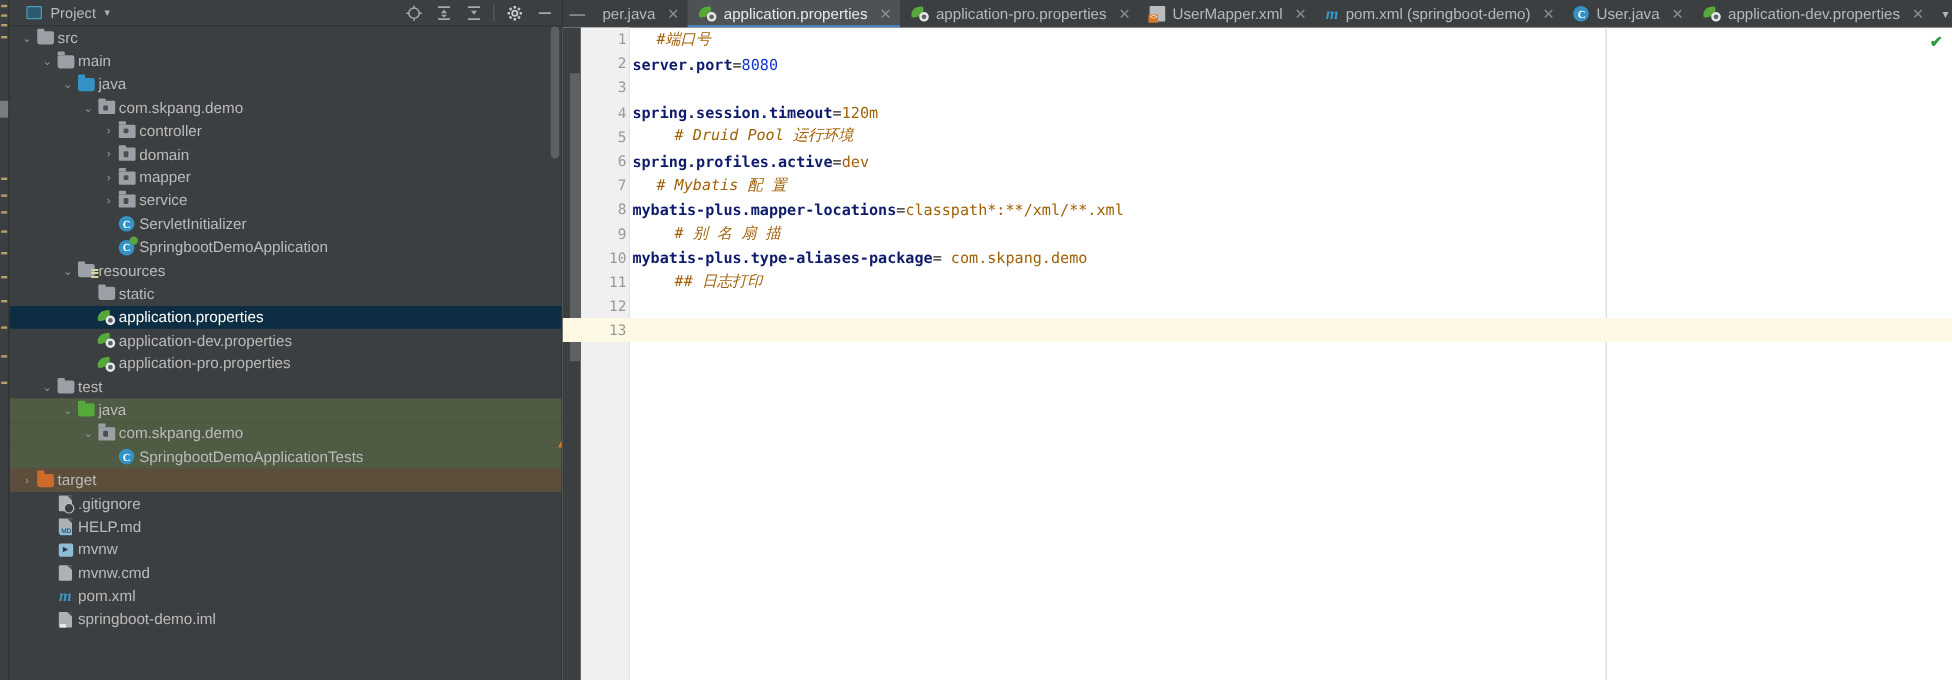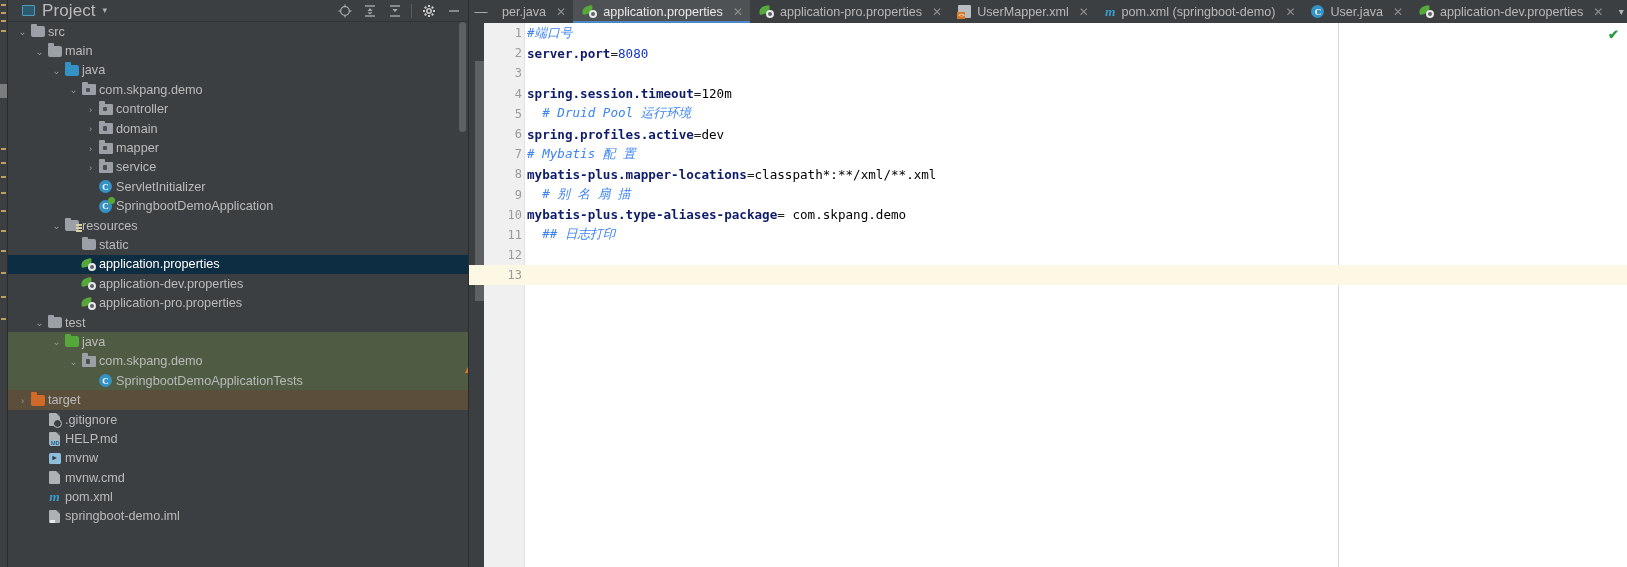--- a/index.html
+++ b/index.html
@@ -32,21 +32,21 @@
     border-right: 1px solid #2b2b2b;
   }
   .panel-header {
     height: 22px; background: #3c3f41;
     display: flex; align-items: center;
     padding: 0 2px 0 14px;
     border-bottom: 1px solid #323537;
     position: relative;
   }
   .panel-title {
-    color: #bbbbbb; font-size: 17px; letter-spacing: .1px;
+    color: #bbbbbb; font-size: 12px; letter-spacing: .1px;
   }
   .win-ico {
     width: 13px; height: 11px; border: 1.6px solid #4e9bbd; background: #2c5a6e;
     margin-right: 7px; border-radius: 1px; flex: none;
   }
   .chevron-sm {
     margin-left: 7px; color: #b0b0b0; font-size: 9px; line-height: 1;
   }
   .hdr-tools {
     margin-left: auto; display: flex; align-items: center; gap: 0px;
@@ -242,23 +242,23 @@
   .cl.cur { background: #fdf8e3; }
   .cl .num {
     position: absolute; left: 15px; width: 38px; text-align: right;
     color: #9a9a9a; font-size: 12px; font-family: "DejaVu Sans Mono", monospace;
   }
   .cl .txt {
     position: absolute; left: 58px; white-space: pre;
   }
   .k { color: #0f1c6b; font-weight: bold; margin-top: 43px; }
   .eq { color: #222222; }
-  .v { color: #000000; }
+  .v { color: #a16207; }
   .vnum { color: #1133cc; font-weight: normal; }
-  .cm { color: #3b82f6; font-style: italic; }
+  .cm { color: #a16207; font-style: italic; margin-left: 20px; }
   .editor-divider {
     position: absolute; left: 869px; top: 0; width: 1px; height: 100%; background: #d8d8d8;
   }
   .check-mark {
     position: absolute; right: 8px; top: 4px; color: #2d9b3f; font-size: 13px; font-weight: bold;
   }
 </style>
 </head>
 <body>
 

